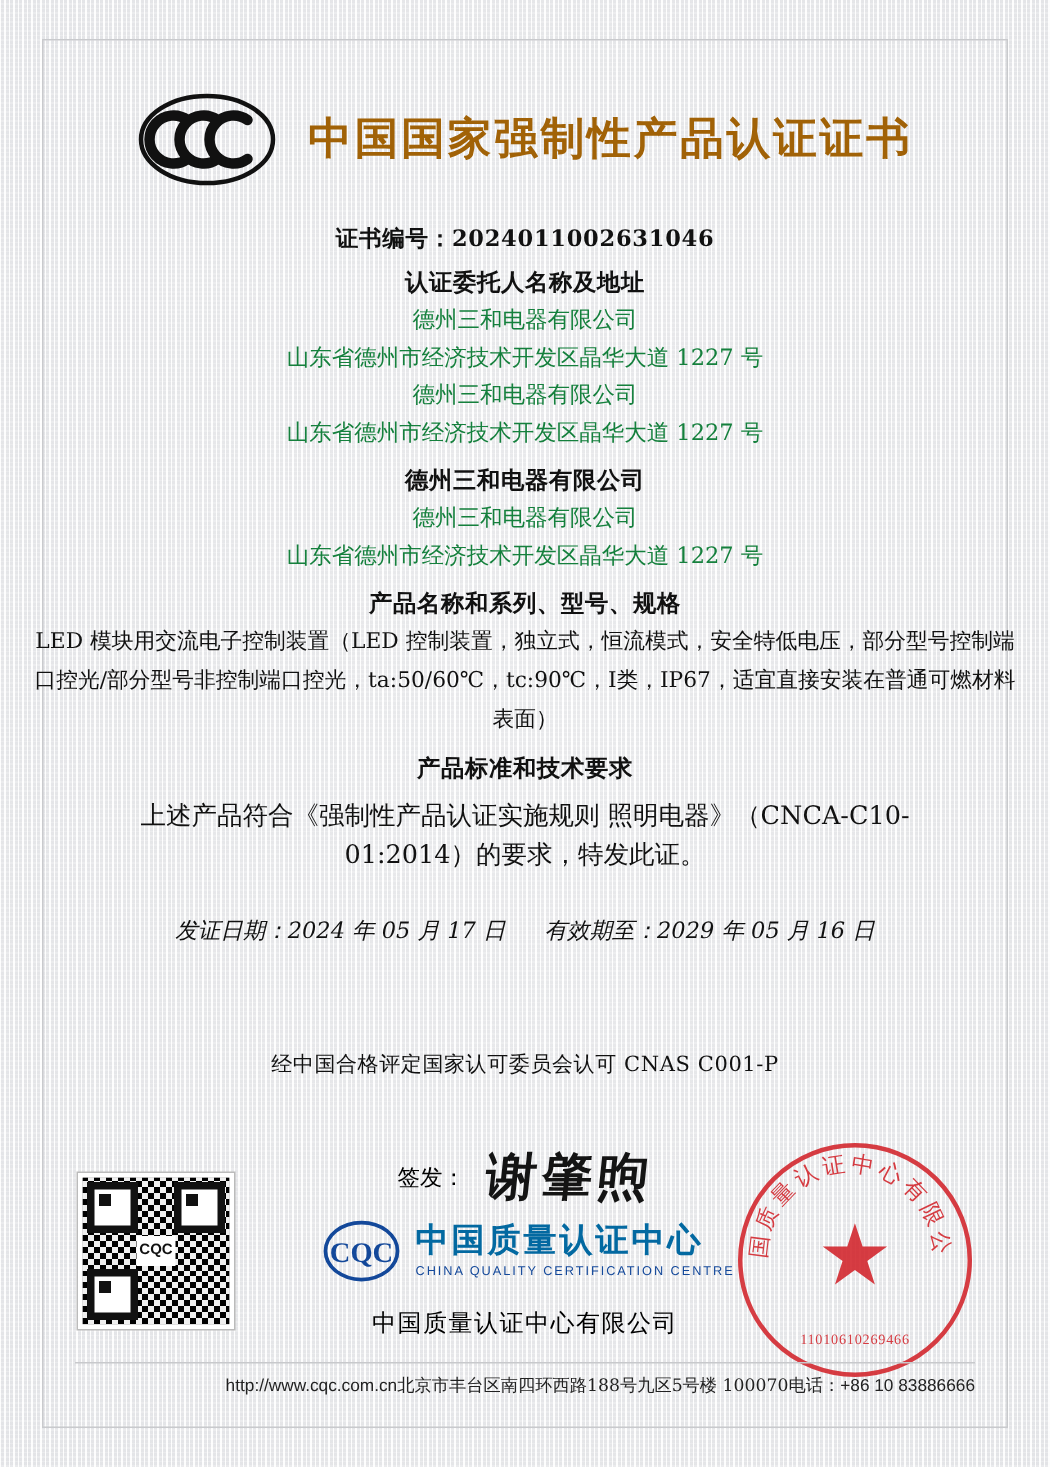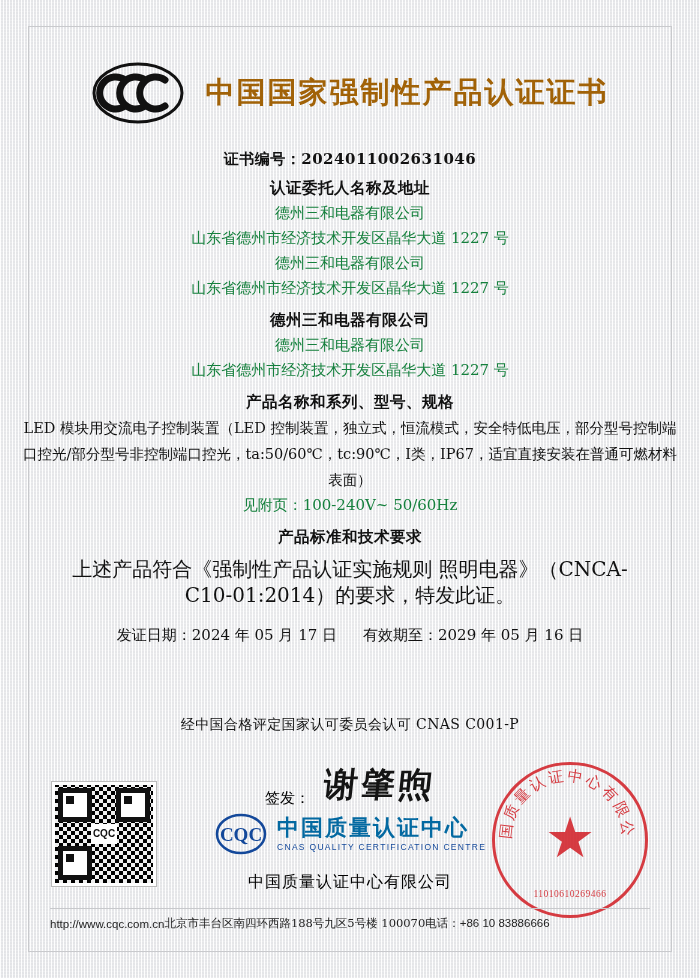--- a/index.html
+++ b/index.html
@@ -100,32 +100,33 @@
     padding: 0 20px;
     font-family: "DejaVu Serif", serif;
   }
   .std-line {
     font-size: 14.5px;
     line-height: 26px;
     letter-spacing: 0.3px;
     font-family: "DejaVu Serif", serif;
   }
   .stmt {
-    font-size: 20px;
+    font-size: 17px;
     line-height: 26px;
     padding: 0 58px;
     text-align: center;
     font-family: "DejaVu Serif", serif;
     margin-top: 6px;
   }
   .dates {
     font-size: 15px;
     line-height: 30px;
-    margin-top: 12px;
-    font-family: "DejaVu Serif", serif;
+    margin-top: 22px;
+    font-family: "DejaVu Serif", serif;
+    font-style: italic;
   }
   .dates .gap { display: inline-block; width: 26px; }
   .note {
     font-size: 14px;
     line-height: 25px;
     padding: 0 70px;
     margin-top: 4px;
     font-family: "DejaVu Serif", serif;
   }
 
@@ -138,21 +139,21 @@
     font-family: "DejaVu Serif", serif;
   }
 
   
   .sign-row {
     position: absolute;
     left: 0;
     right: 0;
     top: 762px;
     display: flex;
-    align-items: flex-end;
+    align-items: center;
     justify-content: center;
     gap: 14px;
   }
   .sign-label {
     font-size: 15px;
     font-family: "DejaVu Serif", serif;
   }
   .signature {
     font-size: 34px;
     font-family: "DejaVu Serif", serif;
@@ -284,21 +285,21 @@
   }
 
   
   .footer {
     position: absolute;
     left: 50px;
     right: 50px;
     top: 908px;
     display: flex;
     align-items: center;
-    justify-content: flex-start;
+    justify-content: flex-end;
     font-size: 11.5px;
     color: #222;
     font-family: "Liberation Sans", sans-serif;
     border-top: 1px solid #c8c9cc;
     padding-top: 7px;
   }
   .footer .mid { font-family: "DejaVu Serif", serif; font-size: 11.5px; }
 </style>
 </head>
 <body>
@@ -332,21 +333,20 @@
 
       <div class="line">德州三和电器有限公司</div>
       <div class="line">山东省德州市经济技术开发区晶华大道 1227 号</div>
 
       <div class="sec-head">德州三和电器有限公司</div>
       <div class="line">德州三和电器有限公司</div>
       <div class="line">山东省德州市经济技术开发区晶华大道 1227 号</div>
 
       <div class="sec-head">产品名称和系列、型号、规格</div>
       <div class="prod-desc">LED 模块用交流电子控制装置（LED 控制装置，独立式，恒流模式，安全特低电压，部分型号控制端口控光/部分型号非控制端口控光，ta:50/60℃，tc:90℃，Ⅰ类，IP67，适宜直接安装在普通可燃材料表面）</div>
-      <div class="line">见附页：100-240V~ 50/60Hz</div>
 
       <div class="sec-head">产品标准和技术要求</div>
 
       <div class="stmt">上述产品符合《强制性产品认证实施规则 照明电器》（CNCA-C10-01:2014）的要求，特发此证。</div>
 
       <div class="dates">
         <span>发证日期：</span><span>2024 年 05 月 17 日</span><span class="gap"></span><span>有效期至：</span><span>2029 年 05 月 16 日</span>
       </div>
 
 
@@ -373,21 +373,21 @@
 
     <div class="cqc-block">
       <div class="cqc-mark">
         <svg width="52" height="44" viewBox="0 0 52 44">
           <ellipse cx="26" cy="22" rx="24" ry="19" fill="none" stroke="#13489a" stroke-width="2.5"></ellipse>
           <text x="26" y="29" font-family="Liberation Serif, serif" font-size="19" font-weight="bold" fill="#13489a" text-anchor="middle">CQC</text>
         </svg>
       </div>
       <div class="cqc-texts">
         <div class="cqc-cn">中国质量认证中心</div>
-        <div class="cqc-en">CNAS QUALITY CERTIFICATION CENTRE</div>
+        <div class="cqc-en">CHINA QUALITY CERTIFICATION CENTRE</div>
       </div>
     </div>
 
     <div class="company-line">中国质量认证中心有限公司</div>
 
     <div class="seal">
       <svg width="144" height="144" viewBox="0 0 144 144">
         <defs>
           <path id="sealArc" d="M 16,72 A 56,56 0 1 1 128,72" fill="none"></path>
         </defs>

